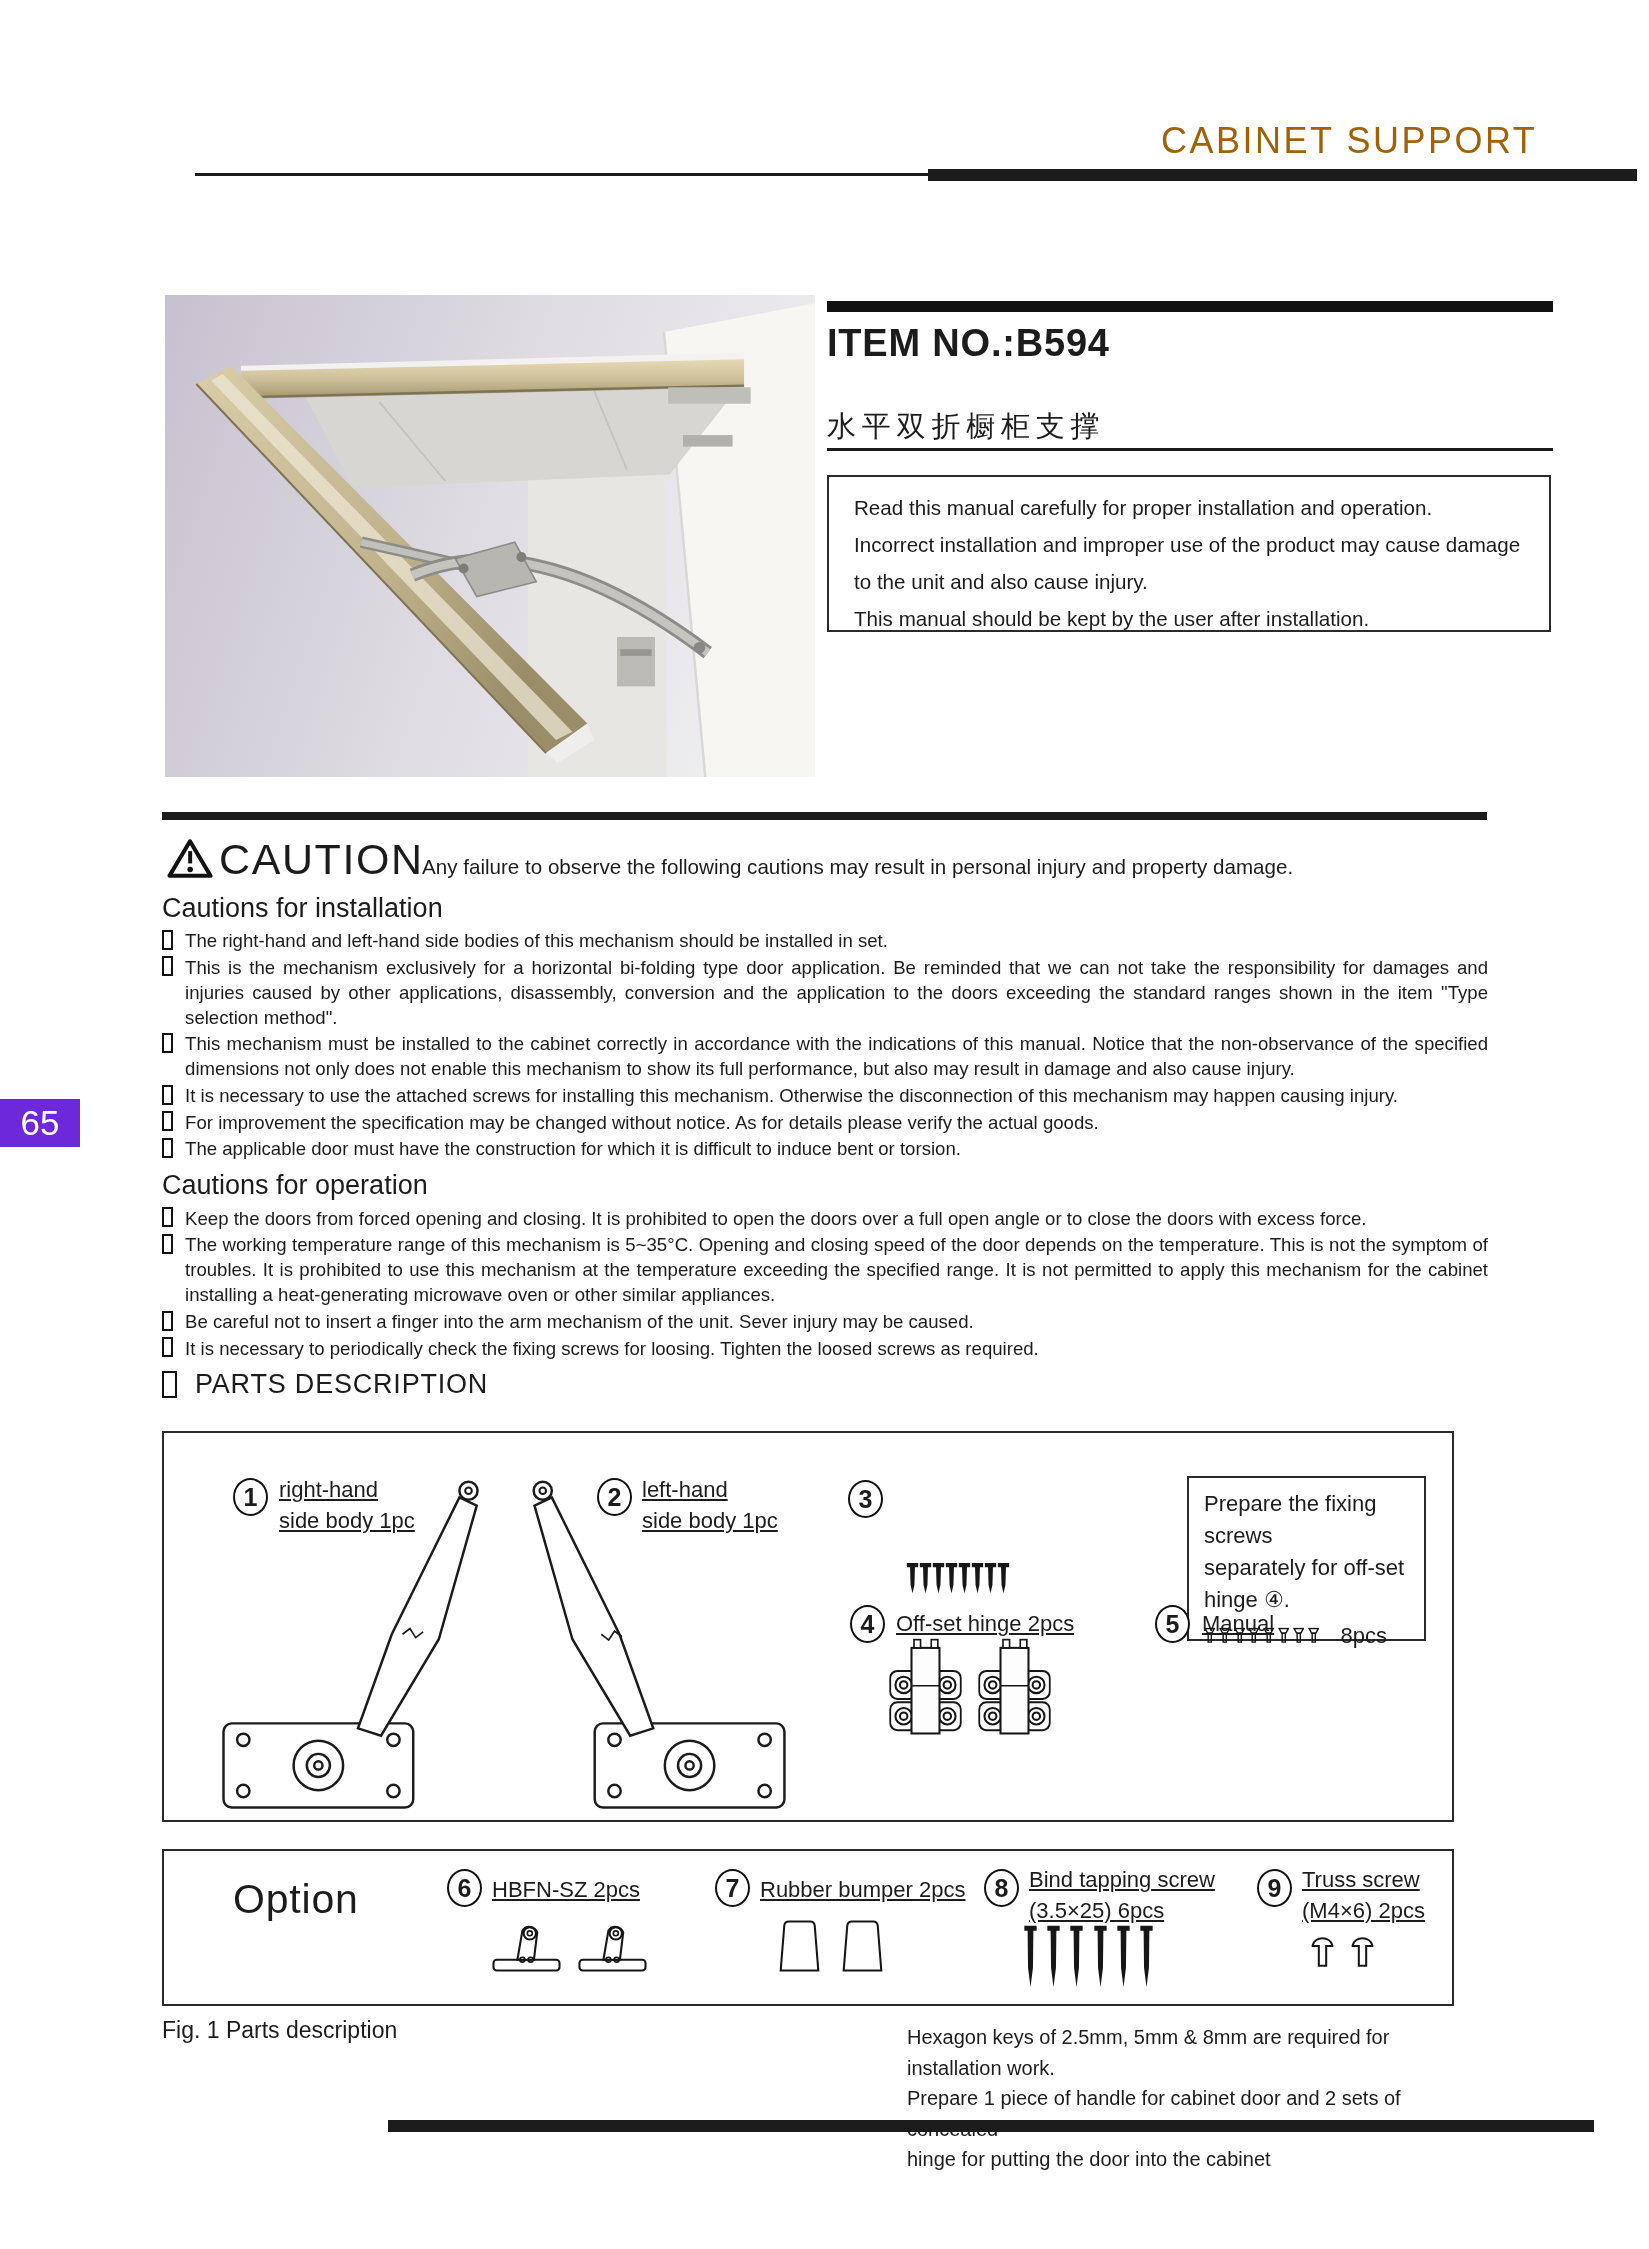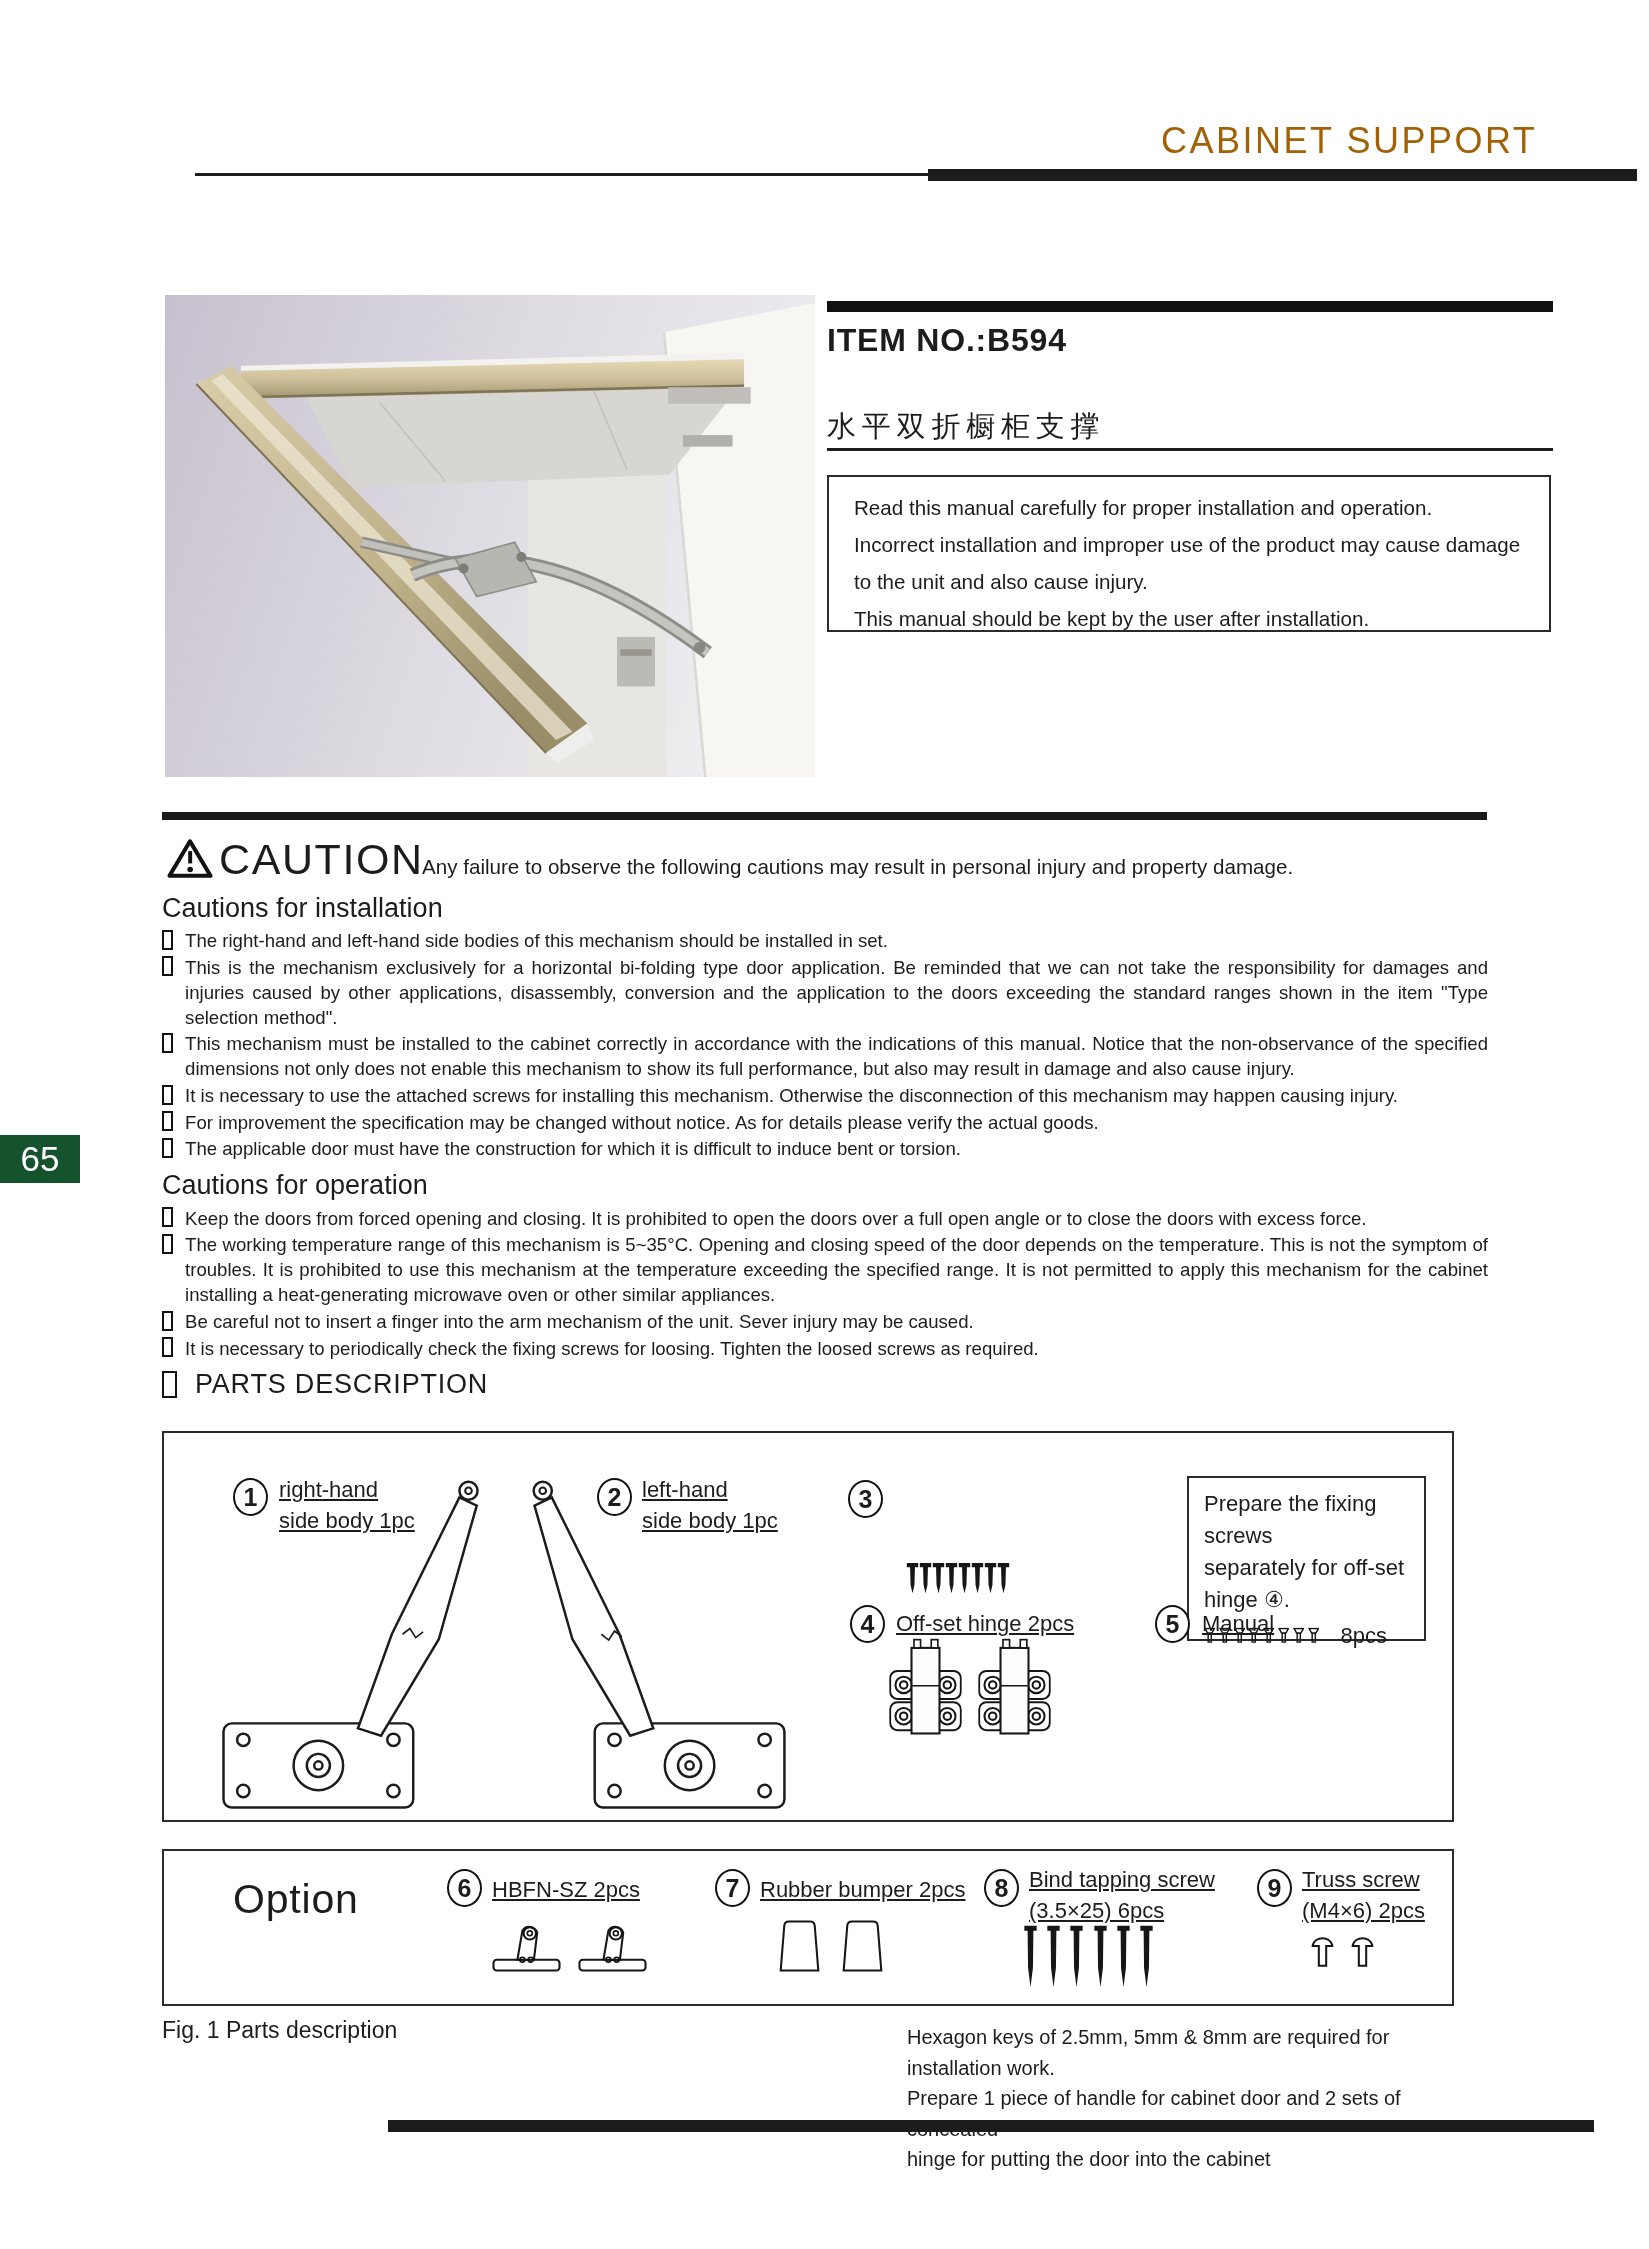--- a/index.html
+++ b/index.html
@@ -13,43 +13,43 @@
   
   .header-title { left:1161px; top:120px; font-size:36px; letter-spacing:2.5px; color:#a16207; }
   .header-thin  { left:195px; top:173px; width:734px; height:3.3px; background:#1c1c1c; }
   .header-thick { left:928px; top:169px; width:709px; height:12.4px; background:#1c1c1c; }
 
   
   .photo { left:165px; top:295px; width:650px; height:482px; }
 
   
   .prod-bar  { left:827px; top:301px; width:726px; height:10.7px; background:#111; }
-  .item-no   { left:827px; top:322px; font-size:32px; font-weight:bold; letter-spacing:0.8px;text-align:center; }
+  .item-no   { left:827px; top:322px; font-size:38px; font-weight:bold; letter-spacing:0.8px;text-align:center; }
   .name-en   { left:827px; top:369px; font-size:30.5px; }
   .name-zh   { left:827px; top:407px; font-size:29px; letter-spacing:5.8px; }
   .prod-line { left:827px; top:448px; width:726px; height:3.3px; background:#1c1c1c; }
 
   .notice-box { left:827px; top:475px; width:724px; height:157px; border:2.5px solid #2a2a2a; padding:11.5px 23px 0 25px; }
   .notice-box p { font-size:20.6px; line-height:37px; }
 
   
   .caution-rule { left:162px; top:812px; width:1325px; height:8.2px; background:#1c1c1c; }
   .caution-tri  { left:167px; top:838px; width:46px; height:41px; }
   .caution-word { left:219px; top:835px; font-size:43px; letter-spacing:1.6px; }
   .caution-intro{ left:422px; top:855px; font-size:20.6px; }
 
   .cautions { left:162px; top:892px; width:1326px; }
   .cautions h3 { font-size:27px; font-weight:normal; line-height:33px; margin-bottom:3.3px; }
   .cautions .op-head { margin-top:8.2px; }
   .c-item { display:flex; gap:12.4px; margin-bottom:1.6px; }
   .c-text { font-size:18.6px; line-height:25px; text-align:justify; flex:1; }
   .tofu { flex:none; width:10.7px; height:20px; border:2.1px solid #111; margin-top:1.6px; }
 
-  .page-badge { left:0; top:1099px; width:80px; height:48px; background:#14532d; color:#fff;
-                display:flex; align-items:center; justify-content:center; font-size:35px;margin-top:36px; }
+  .page-badge { left:0; top:1099px; width:80px; height:48px; background:#6d28d9; color:#fff;
+                display:flex; align-items:center; justify-content:center; font-size:35px; }
 
   
   .parts-head { left:162px; top:1369px; display:flex; align-items:center; gap:18px; }
   .parts-head .tofu-lg { width:15px; height:27px; border:2.5px solid #111; }
   .parts-head span.t { font-size:27px; letter-spacing:0.8px; }
 
   .parts-box  { left:162px; top:1431px; width:1292px; height:391px; border:2.5px solid #2a2a2a; }
   .option-box { left:162px; top:1849px; width:1292px; height:157px; border:2.5px solid #2a2a2a; }
   .parts-box > *, .option-box > * { position:absolute; }
 

